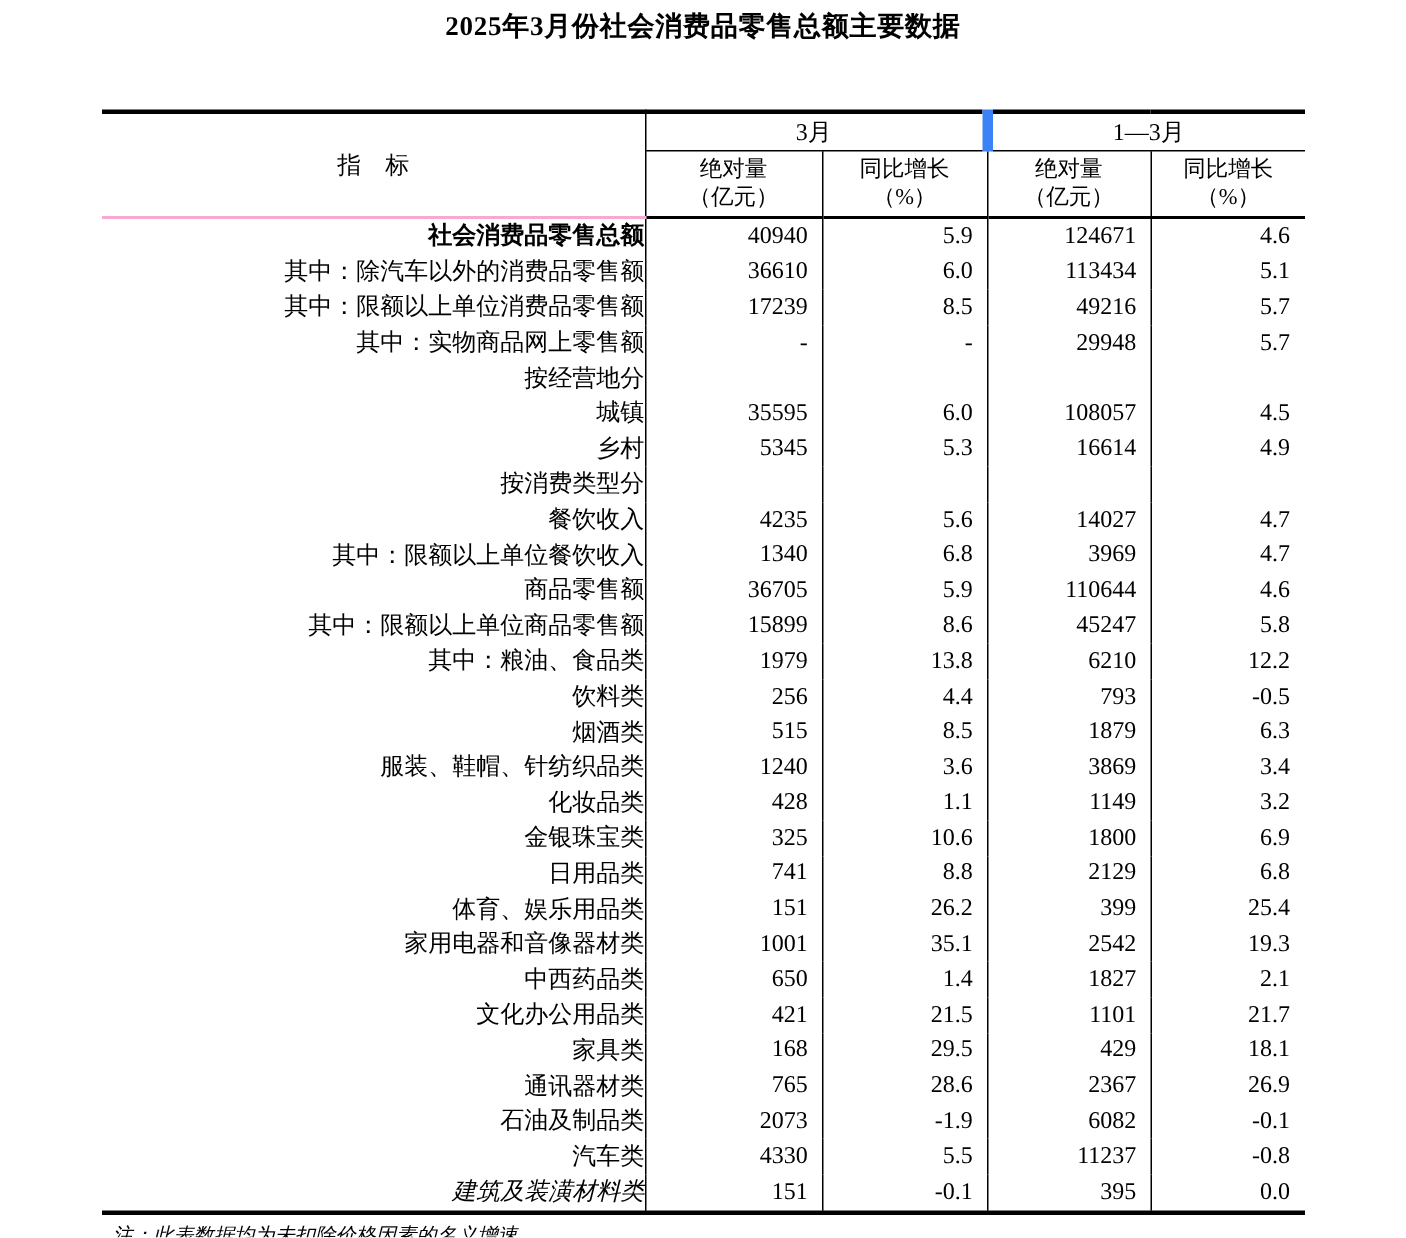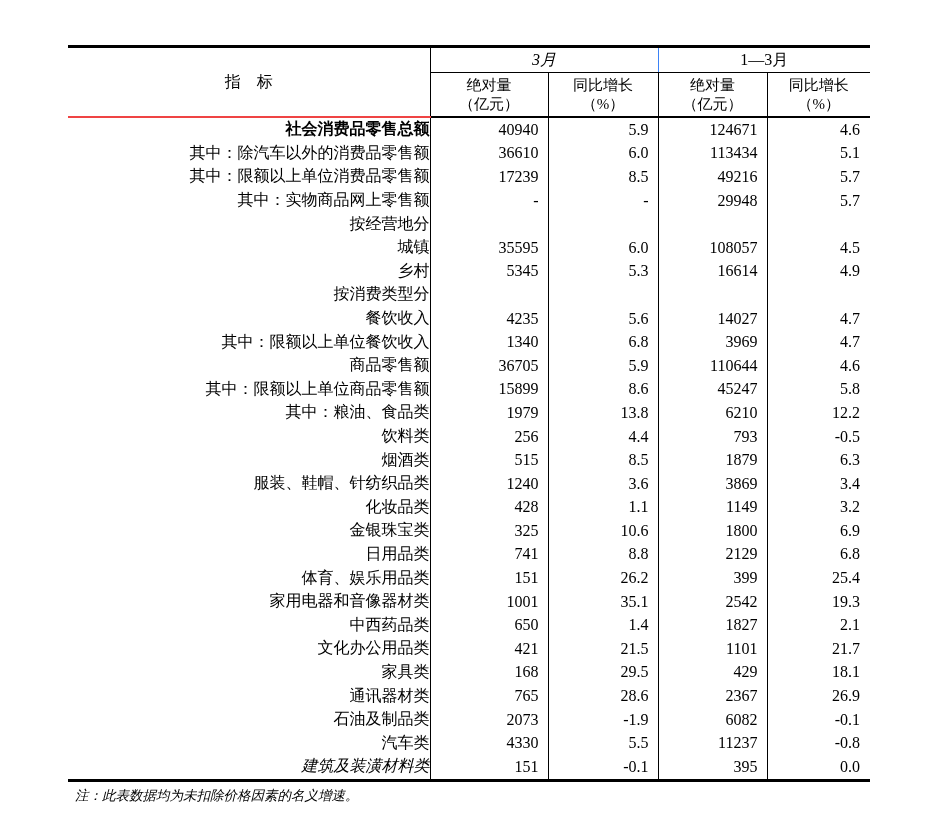--- a/index.html
+++ b/index.html
@@ -35,33 +35,33 @@
   th, td {
     margin: 0;
     padding: 0;
     font-weight: normal;
     overflow: hidden;
     white-space: nowrap;
   }
   
   .th-ind {
     border-right: 1px solid #000;
-    border-bottom: 2px solid #ef4444;
+    border-bottom: 2px solid #f9a8d4;
     text-align: center;
     vertical-align: middle;
     font-size: 16px;
   }
   .th-group {
     height: 24px;
     text-align: center;
     vertical-align: middle;
     font-size: 16px;
     border-bottom: 1px solid #000;
   }
-  .th-group.bordered { border-right: 1px solid #3b82f6; font-style: italic; }
+  .th-group.bordered { border-right: 7px solid #3b82f6; }
   .th-sub {
     height: 43px;
     text-align: center;
     vertical-align: middle;
     font-size: 15px;
     line-height: 19px;
     border-bottom: 2px solid #000;
   }
   .th-sub.bordered { border-right: 1px solid #000; }
   
@@ -79,20 +79,21 @@
     font-style: italic;
     font-size: 13.5px;
     line-height: 17px;
   }
 </style>
 </head>
 <body>
 
 <div class="page">
 
+  <h1 class="title">2025年3月份社会消费品零售总额主要数据</h1>
 
   <table class="main">
     <colgroup>
       <col style="width:362px">
       <col style="width:118px">
       <col style="width:110px">
       <col style="width:109px">
       <col style="width:103px">
     </colgroup>
     <thead>

